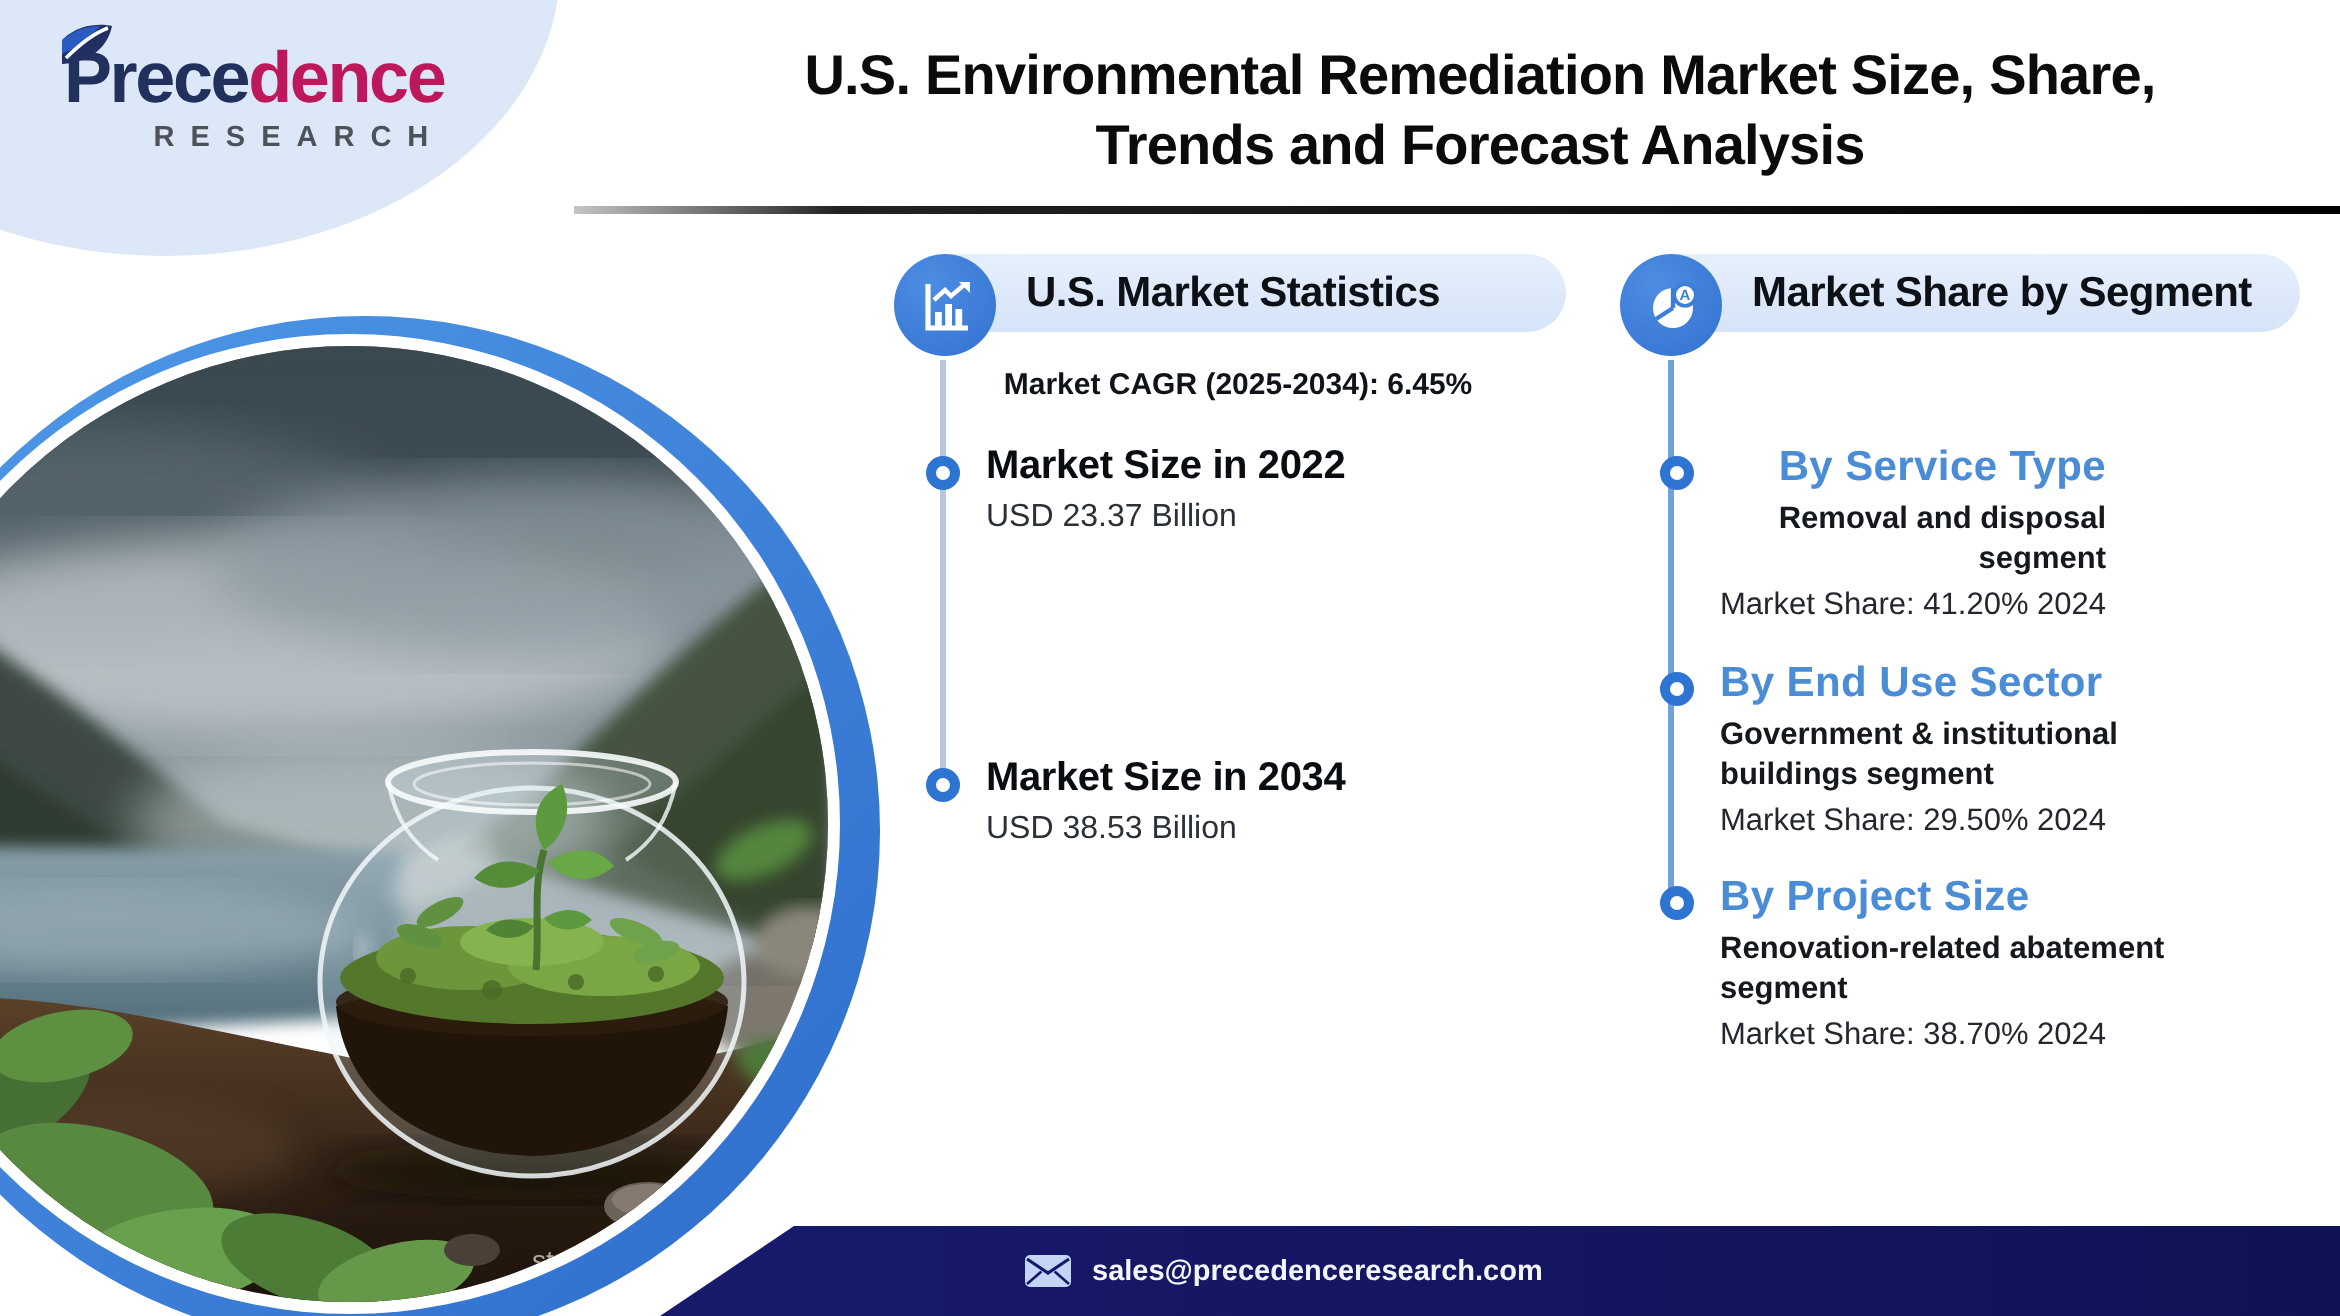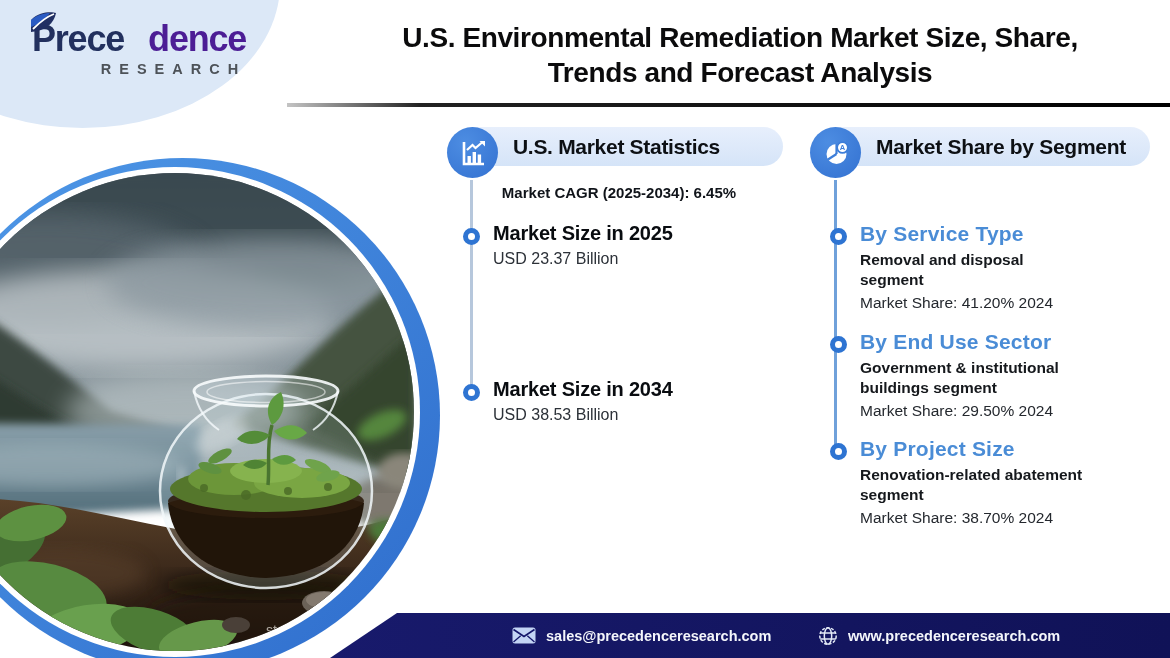--- a/index.html
+++ b/index.html
@@ -7,21 +7,21 @@
     position:relative;width:1170px;height:658px;background:#ffffff;
     overflow:hidden;font-family:"Liberation Sans","DejaVu Sans",sans-serif;
   }
   
   .blob{position:absolute;left:-115px;top:-160px;width:395px;height:288px;
     background:#dce8f7;border-radius:50%;z-index:1;}
   .logo{position:absolute;left:30px;top:16px;z-index:8;cursor:pointer;}
   .logo-row{position:relative;padding-left:0;}
   .leaf-svg{position:absolute;left:-2px;top:-6px;}
   .logo-name{font-size:36px;font-weight:bold;letter-spacing:-1.2px;color:#22305e;line-height:46px;padding-left:2px;}
-  .logo-name .blue{color:#4c1d95;margin-left:24px;}
+  .logo-name .blue{color:#be185d;}
   .logo-sub{font-size:14.5px;font-weight:bold;color:#4d5258;letter-spacing:8px;padding-left:5px;margin-top:-1px;text-align:right;}
   .title{position:absolute;left:355px;top:20px;width:770px;text-align:center;
     font-size:28px;line-height:35px;font-weight:800;color:#0b0b0c;letter-spacing:-0.4px;z-index:7;}
   .title-rule{position:absolute;left:287px;top:103px;width:883px;height:4px;
     background:linear-gradient(to right,#c4c4c4,#222 15%,#000);z-index:2;}
   
   .footer{position:absolute;left:0;top:613px;width:1170px;height:45px;z-index:3;
     background:linear-gradient(to right,#1b1d74,#101257);
     clip-path:polygon(397px 0,1170px 0,1170px 45px,330px 45px);}
   .footer-item{position:absolute;top:0;height:45px;display:flex;align-items:center;gap:10px;
@@ -49,21 +49,21 @@
   .vline{position:absolute;width:2.5px;z-index:6;}
   .vl-stats{left:470px;top:180px;height:208px;background:#b6c7dc;}
   .vl-seg{left:834px;top:180px;height:270px;background:#70a1da;}
   .bullet{position:absolute;left:8px;top:6px;width:7px;height:7px;border:5px solid #2e74d2;
     border-radius:50%;background:#fff;}
   .stat-item{position:absolute;left:455px;padding-left:38px;z-index:7;}
   .st-1{top:222px;} .st-2{top:300px;} .st-3{top:378px;}
   .stat-title{font-size:20px;font-weight:800;color:#090c10;letter-spacing:-0.2px;}
   .stat-value{font-size:16px;color:#2c3138;margin-top:5px;}
   .seg-item{position:absolute;left:822px;padding-left:38px;z-index:7;}
-  .sg-1{top:222px;} .sg-2{top:330px;} .sg-3{top:437px;}
+  .sg-1{top:222px;text-align:right;} .sg-2{top:330px;} .sg-3{top:437px;}
   .seg-title{font-size:21px;font-weight:800;color:#4a8cd6;letter-spacing:0.2px;}
   .seg-name{font-size:15.5px;font-weight:800;color:#15181c;line-height:20px;margin-top:4px;}
   .seg-share{font-size:15.5px;color:#24282e;margin-top:4px;}
 </style>
 </head>
 <body>
 
 <div class="canvas">
 
   <div class="blob"></div>
@@ -71,30 +71,20 @@
   <div class="title-rule"></div>
 
   <div class="footer">
     <div class="footer-item footer-email">
       <svg width="24" height="17" viewBox="0 0 24 17">
         <rect x="0.5" y="0.5" width="23" height="16" rx="2.5" fill="#c3d4f4"></rect>
         <path d="M1.5 2.5 L12 9.5 L22.5 2.5" stroke="#15176b" stroke-width="1.6" fill="none"></path>
         <path d="M1.5 15 L8.7 8.8 M22.5 15 L15.3 8.8" stroke="#15176b" stroke-width="1.3" fill="none"></path>
       </svg>
       <span>sales@precedenceresearch.com</span>
-    </div>
-    <div class="footer-item footer-web">
-      <svg width="20" height="20" viewBox="0 0 20 20">
-        <g stroke="#e3e9f6" fill="none" stroke-width="1.5">
-          <circle cx="10" cy="10" r="8.2" stroke-dasharray="3 1.6"></circle>
-          <ellipse cx="10" cy="10" rx="3.7" ry="8.2"></ellipse>
-          <path d="M2.2 7 H17.8 M2.2 13 H17.8"></path>
-        </g>
-      </svg>
-      <span>www.precedenceresearch.com</span>
     </div>
   </div>
 
   <div class="ring-blue"></div>
   <div class="ring-white"></div>
   <div class="photo">
     <svg width="478" height="478" viewBox="0 0 478 478">
       <defs>
         <linearGradient id="sky" x1="0" y1="0" x2="0" y2="1">
           <stop offset="0" stop-color="#49565f"></stop>
@@ -222,21 +212,21 @@
       <rect x="13.6" y="13" width="3.4" height="12" fill="#ffffff"></rect>
       <rect x="18.7" y="15.5" width="3.4" height="9.5" fill="#ffffff"></rect>
       <polyline points="8,11 13.5,6 16.5,9 23,3.5" stroke="#ffffff" stroke-width="2.2" fill="none"></polyline>
       <polygon points="20.5,2 26,2 26,7.5" fill="#ffffff"></polygon>
     </svg>
   </div>
   <div class="cagr">Market CAGR (2025-2034): 6.45%</div>
 
   <div class="stat-item st-1">
     <span class="bullet"></span>
-    <div class="stat-title">Market Size in 2025</div>
+    <div class="stat-title">Market Size in 2022</div>
     <div class="stat-value">USD 23.37 Billion</div>
   </div>
   <div class="stat-item st-3">
     <span class="bullet"></span>
     <div class="stat-title">Market Size in 2034</div>
     <div class="stat-value">USD 38.53 Billion</div>
   </div>
 
   <div class="vline vl-seg"></div>
   <div class="pill pill-seg">

